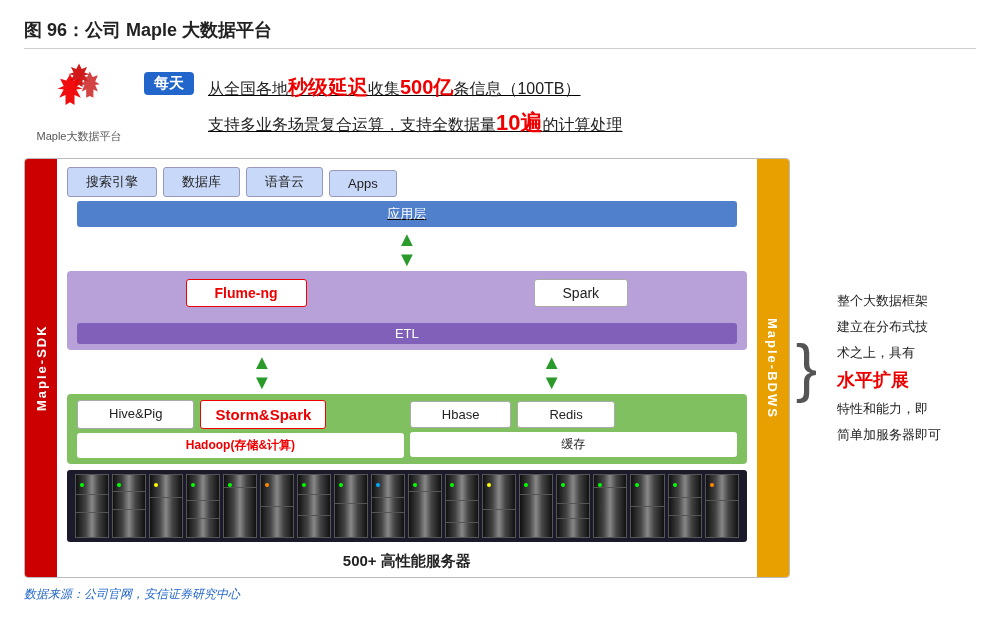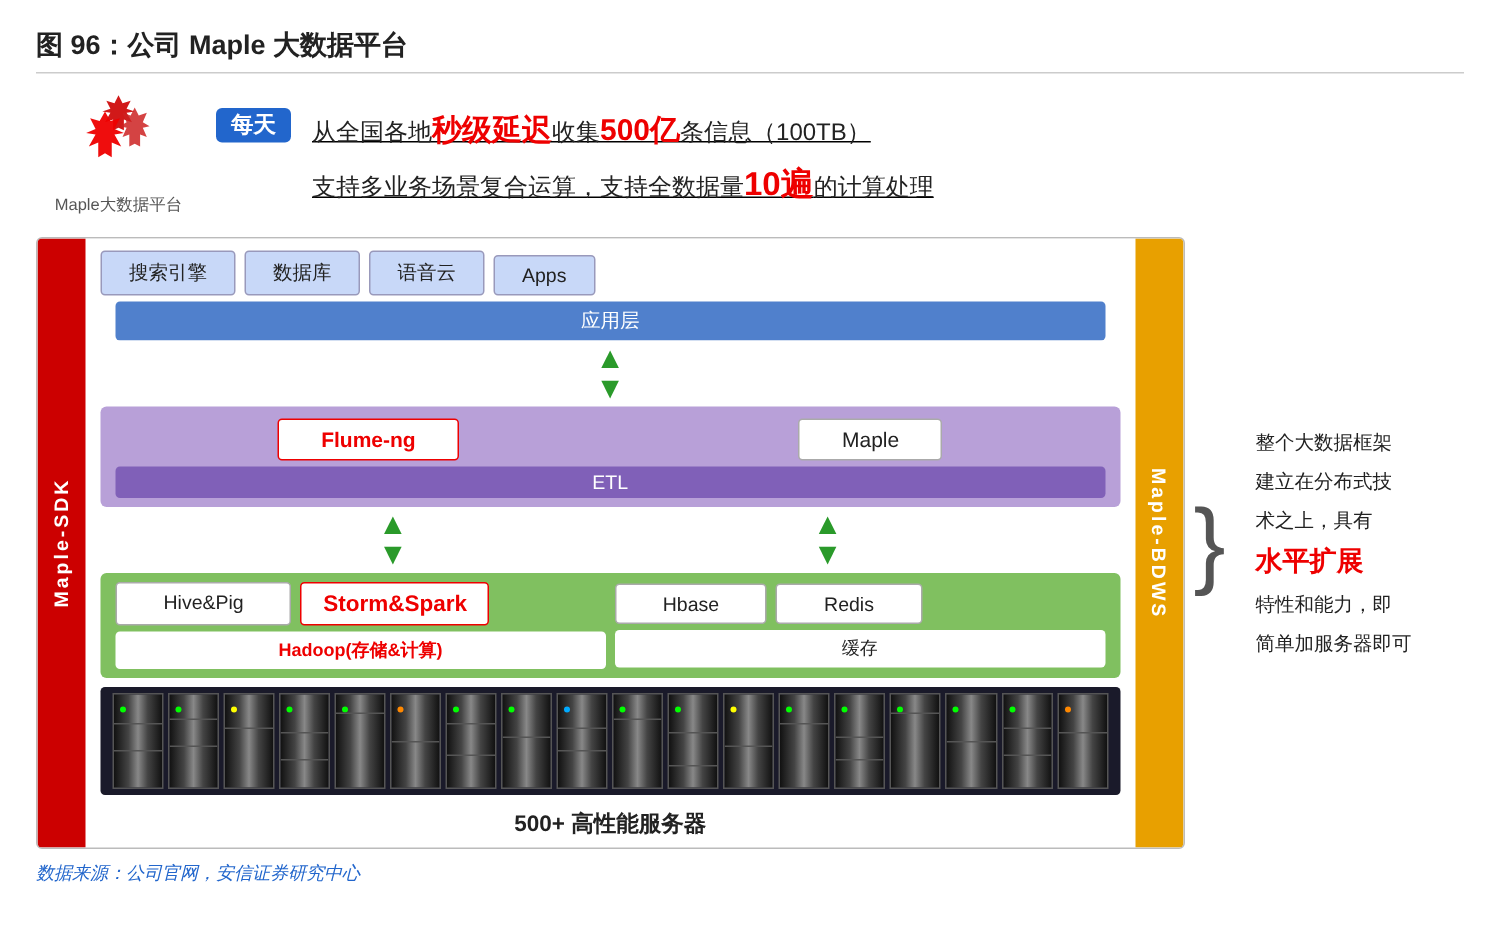--- a/index.html
+++ b/index.html
@@ -162,21 +162,21 @@
     }
 
     
     .etl-layer {
       background: #b8a0d8;
       margin: 0 10px;
       border-radius: 4px;
       padding: 8px 10px 6px 10px;
       display: flex;
       flex-direction: column;
-      gap: 4px;
+      gap: 16px;
     }
     .etl-top-row {
       display: flex;
       justify-content: space-around;
       align-items: center;
       gap: 10px;
     }
     .etl-flume {
       background: #fff;
       border: 1.5px solid #e00;
@@ -447,35 +447,35 @@
     <div class="sidebar-left">Maple-SDK</div>
 
     <div class="diagram-main">
 
       <div class="app-layer">
         <div class="app-box">搜索引擎</div>
         <div class="app-box">数据库</div>
         <div class="app-box">语音云</div>
         <div class="app-box">Apps</div>
       </div>
-      <div style="margin: 0 10px;">
+      <div style="margin: 0 10px; text-decoration: underline;">
         <div class="app-bar">应用层</div>
       </div>
 
       <div class="arrow-row">
         <div class="arrow-up-down">
           <span>▲</span>
           <span>▼</span>
         </div>
       </div>
 
       <div class="etl-layer">
         <div class="etl-top-row">
           <div class="etl-flume">Flume-ng</div>
-          <div class="etl-sqoop">Maple</div>
+          <div class="etl-sqoop">Spark</div>
         </div>
         <div class="etl-label">ETL</div>
       </div>
 
       <div class="arrow-row2">
         <div class="arrow-up-down">
           <span>▲</span>
           <span>▼</span>
         </div>
         <div class="arrow-up-down">

